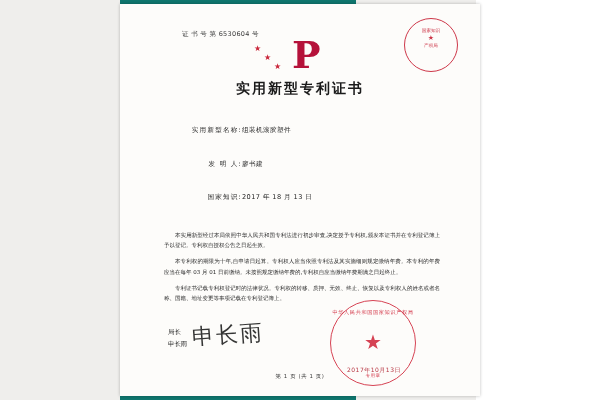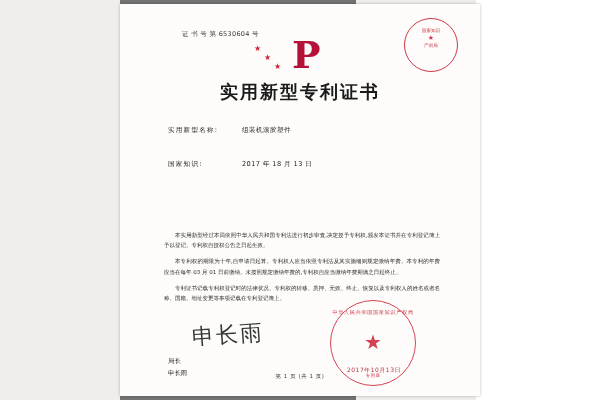--- a/index.html
+++ b/index.html
@@ -8,21 +8,21 @@
     width: 600px;
     height: 400px;
     background: #ffffff;
     font-family: "DejaVu Sans", "Liberation Sans", sans-serif;
     overflow: hidden;
   }
   #page {
     position: relative;
     width: 476px;
     height: 400px;
-    background: #737373;
+    background: #0f766e;
   }
   
   .sheet {
     position: absolute;
     left: 120px;
     top: 4px;
     width: 360px;
     height: 392px;
     background: #fdfcfa;
     box-shadow: 0 0 3px rgba(0,0,0,0.25);
@@ -109,21 +109,21 @@
   .logo .stars span { display:block; }
   .logo .stars .s2 { margin-left: 10px; }
   .logo .stars .s3 { margin-left: 20px; }
 
   .title {
     position: absolute;
     left: 0;
     right: 0;
     top: 66px;
     text-align: center;
-    font-size: 18px;
+    font-size: 14px;
     letter-spacing: 2px;
     color: #1b1b1b;
     font-family: "DejaVu Sans", "Liberation Sans", sans-serif;
     font-weight: bold;
   }
 
   .fields {
     position: absolute;
     left: 34px;
     top: 96px;
@@ -133,20 +133,21 @@
     display: flex;
     align-items: baseline;
     margin-bottom: 8.5px;
     font-size: 6.6px;
     color: #262626;
   }
   .field .lbl {
     width: 74px;
     letter-spacing: 1.2px;
     flex: 0 0 auto;
+    text-align: right;
   }
   .field .val {
     letter-spacing: 0.4px;
     margin-top: 16px;
   }
 
   .body-text {
     position: absolute;
     left: 30px;
     right: 26px;
@@ -160,21 +161,20 @@
 
   
   .sig-area {
     position: absolute;
     left: 34px;
     top: 312px;
     width: 120px;
     font-size: 6.4px;
     color: #262626;
     line-height: 1.9;
-    margin-top: 29px;
   }
   .sig-script {
     position: absolute;
     left: 58px;
     top: 306px;
     font-size: 22px;
     color: #1a1a1a;
     font-family: "DejaVu Serif", "Liberation Serif", serif;
     letter-spacing: 2px;
     transform: rotate(-4deg);
@@ -266,20 +266,24 @@
       </div>
 
       <div class="title">实用新型专利证书</div>
 
       <div class="fields">
         <div class="field">
           <span class="lbl">实用新型名称:</span>
           <span class="val">组装机滚胶塑件</span>
         </div>
         <div class="field">
+          <span class="lbl">发 明 人:</span>
+          <span class="val">廖书建</span>
+        </div>
+        <div class="field">
           <span class="lbl">国家知识:</span>
           <span class="val">2017 年 18 月 13 日</span>
         </div>
       </div>
 
       <div class="body-text">
         <p>本实用新型经过本局依照中华人民共和国专利法进行初步审查,决定授予专利权,颁发本证书并在专利登记簿上予以登记。专利权自授权公告之日起生效。</p>
         <p>本专利权的期限为十年,自申请日起算。专利权人应当依照专利法及其实施细则规定缴纳年费。本专利的年费应当在每年 03 月 01 日前缴纳。未按照规定缴纳年费的,专利权自应当缴纳年费期满之日起终止。</p>
         <p>专利证书记载专利权登记时的法律状况。专利权的转移、质押、无效、终止、恢复以及专利权人的姓名或者名称、国籍、地址变更等事项记载在专利登记簿上。</p>
       </div>

